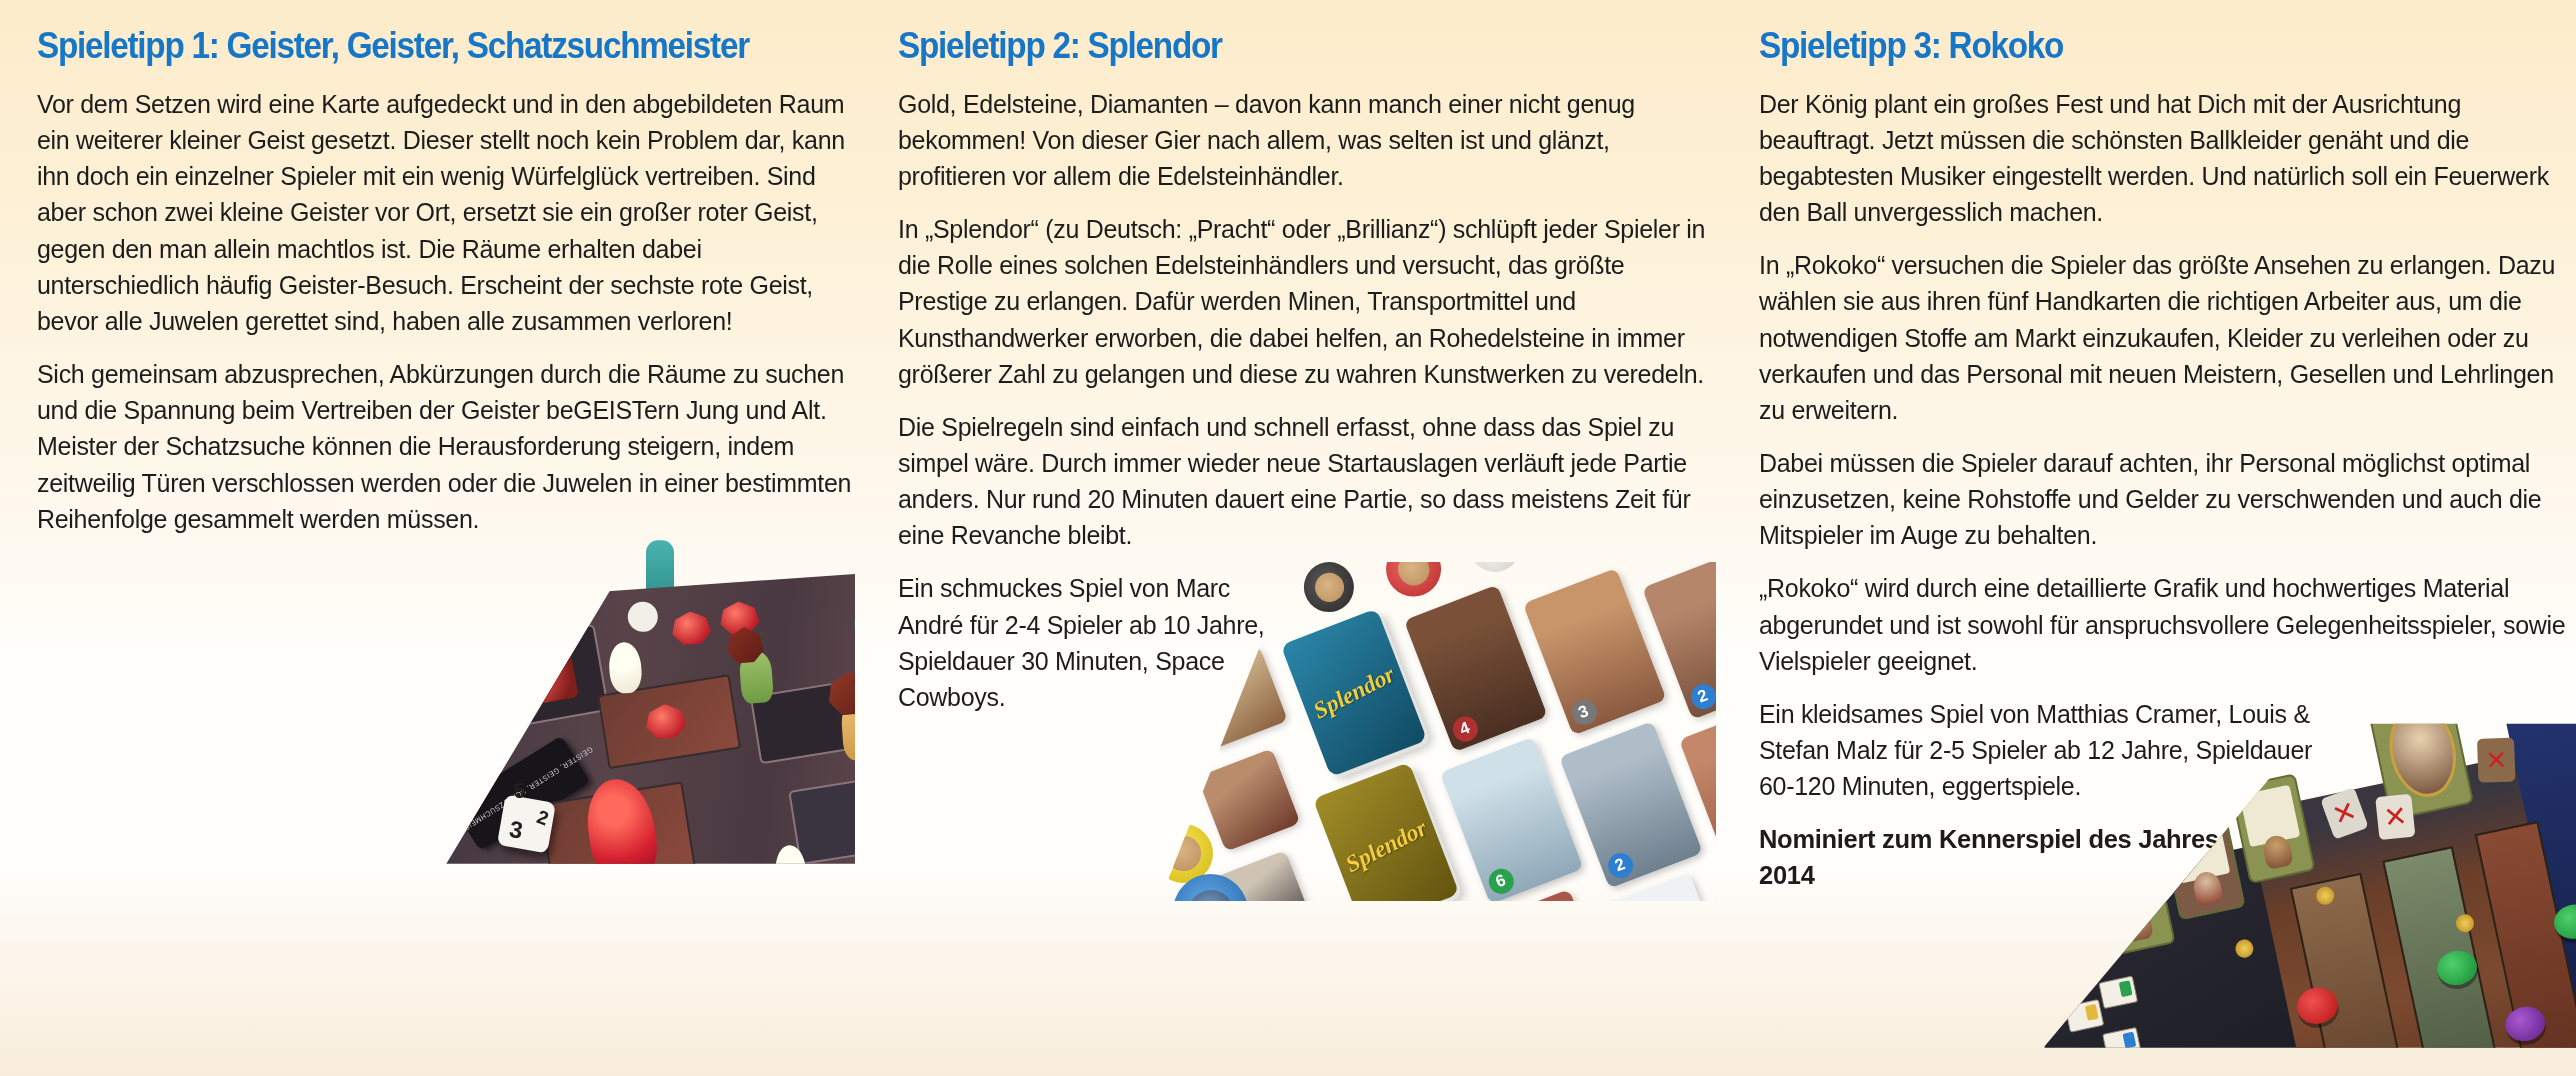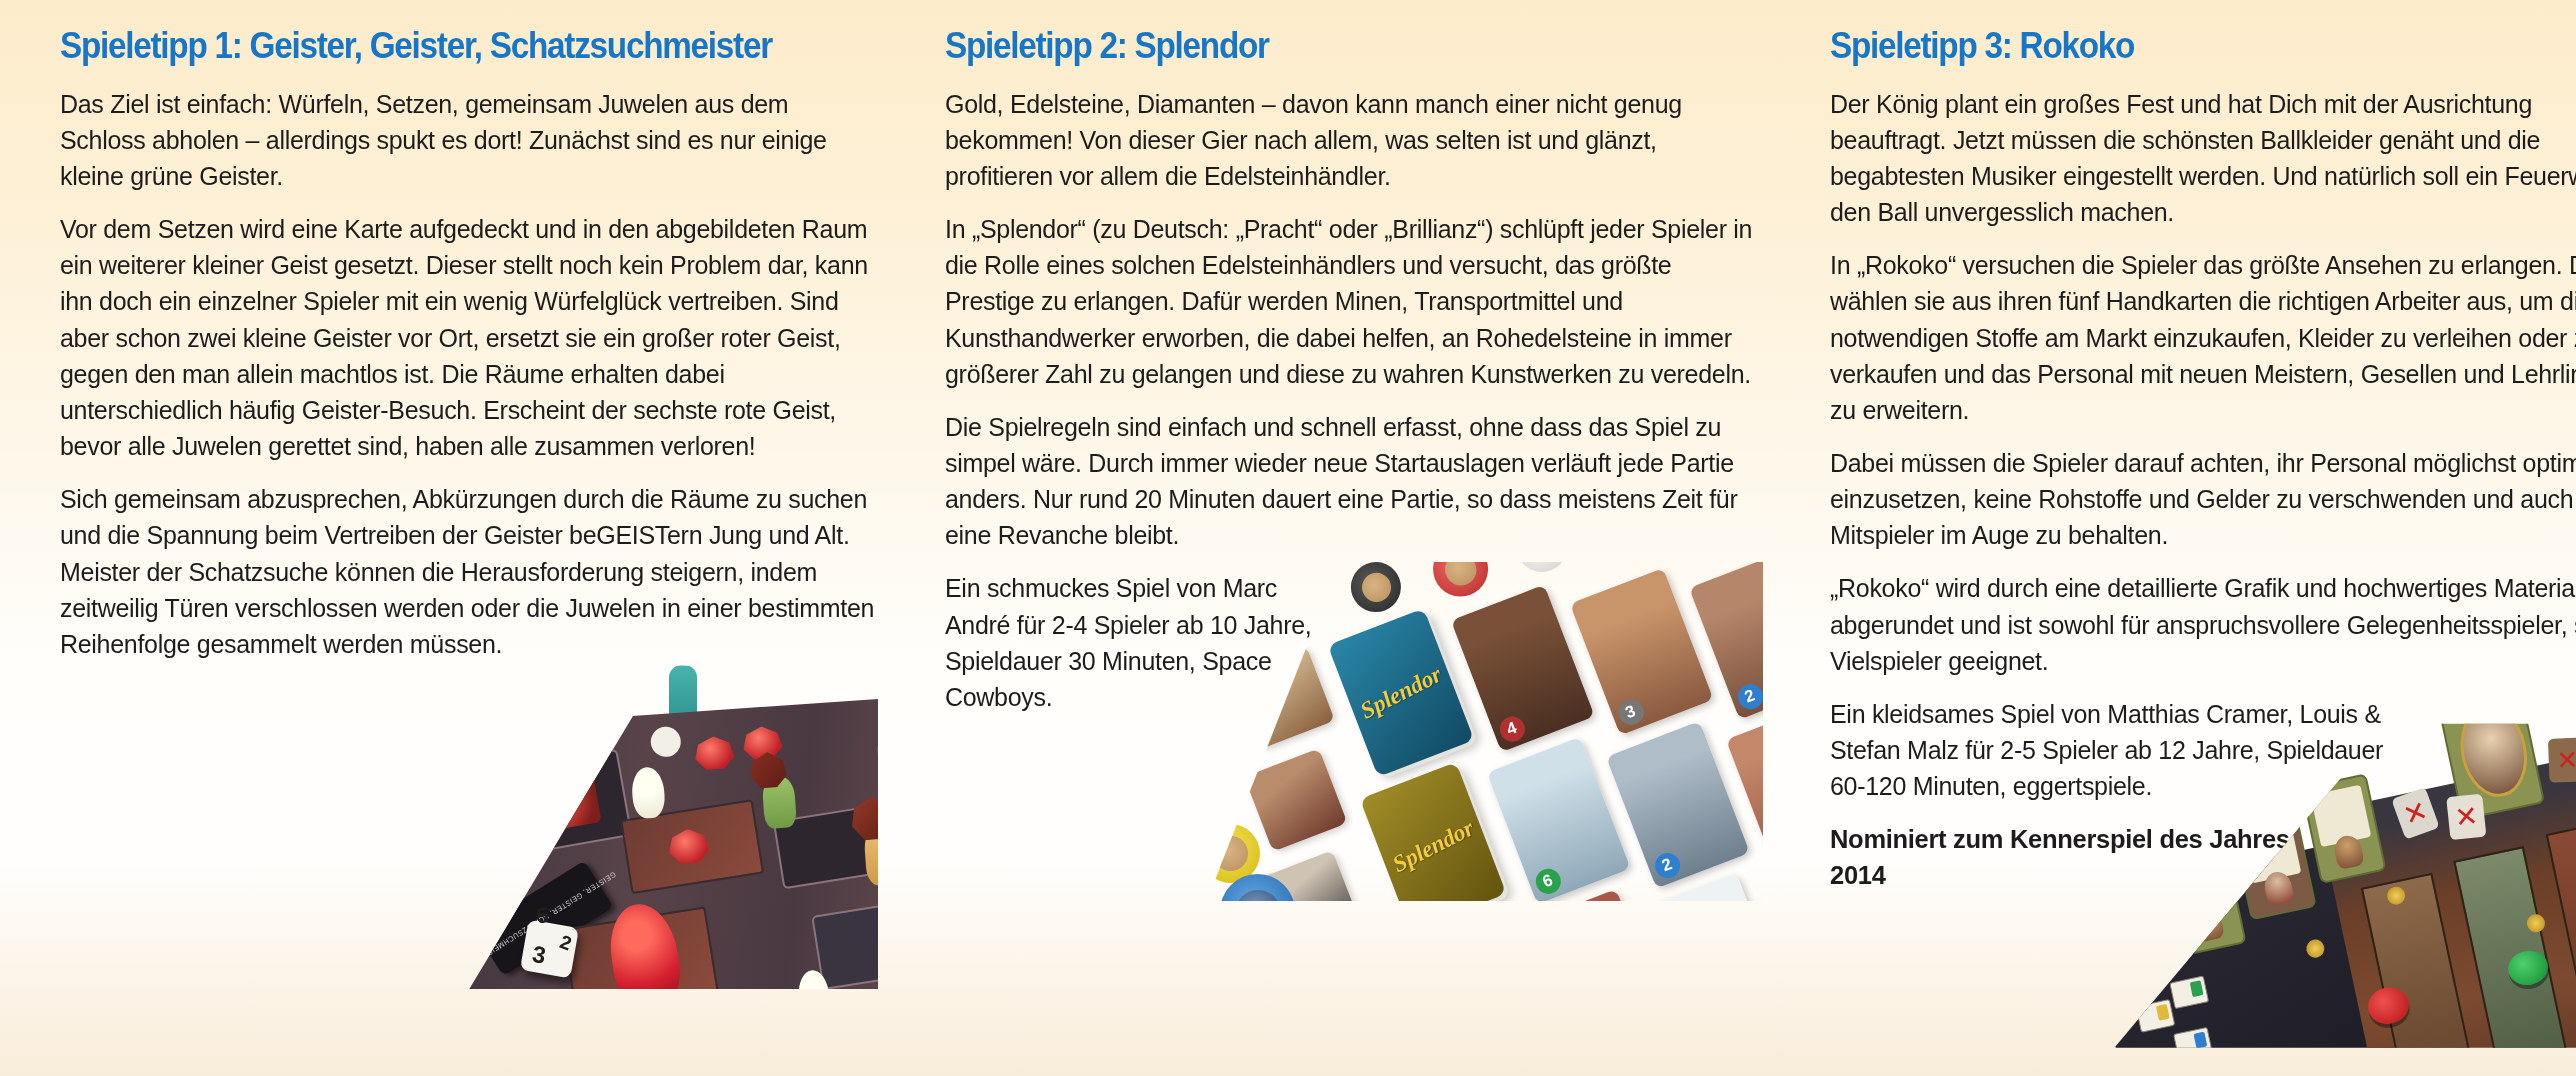--- a/index.html
+++ b/index.html
@@ -4,21 +4,21 @@
 <style>
   html,body{margin:0;padding:0;}
   .page{
     position:relative;
     width:2576px;height:1077px;
     overflow:hidden;
     background:linear-gradient(180deg,#fdeccb 0%, #fdf1d8 22%, #fef8ec 45%, #fffefb 62%, #fffefc 80%, #faf0e0 96%, #f8edda 100%);
     font-family:"Liberation Sans","DejaVu Sans",sans-serif;
     color:#1c1c1c;
   }
-  .content{display:flex;gap:67px;padding:25px 40px 0 60px;}
+  .content{display:flex;gap:43px;padding:25px 40px 0 37px;}
   .col{width:818px;flex:0 0 auto;height:1035px;overflow:hidden;position:relative;}
   h2.tip-heading{
     margin:0 0 18px 0;
     font-size:37px;line-height:1.15;font-weight:bold;
     color:#1677c8;letter-spacing:-1.4px;white-space:nowrap;
     transform:scaleX(0.90);transform-origin:left center;
   }
   p.body-par{margin:0 0 16.6px 0;font-size:25px;line-height:1.45;letter-spacing:-0.3px;text-align:left;}
   p.credits-par{margin:0 0 16.6px 0;font-size:25px;line-height:1.45;letter-spacing:-0.3px;}
   p.award-par{margin:0;font-size:25.5px;line-height:1.42;font-weight:bold;letter-spacing:-0.3px;}
@@ -67,21 +67,20 @@
   .stall b{position:absolute;right:2.8px;top:3.4px;width:11px;height:15px;border-radius:2.1px;}
 </style>
 </head>
 <body>
 
 <div class="page">
   <div class="content">
 
     <div class="col">
       <h2 class="tip-heading">Spieletipp 1: Geister, Geister, Schatzsuchmeister</h2>
-      <p class="body-par">Das Ziel ist einfach: Würfeln, Setzen, gemeinsam Juwelen aus dem Schloss abholen – allerdings spukt es dort! Zunächst sind es nur einige kleine grüne Geister.</p>
       <p class="body-par">Vor dem Setzen wird eine Karte aufgedeckt und in den abgebildeten Raum ein weiterer kleiner Geist gesetzt. Dieser stellt noch kein Problem dar, kann ihn doch ein einzelner Spieler mit ein wenig Würfelglück vertreiben. Sind aber schon zwei kleine Geister vor Ort, ersetzt sie ein großer roter Geist, gegen den man allein machtlos ist. Die Räume erhalten dabei unterschiedlich häufig Geister-Besuch. Erscheint der sechste rote Geist, bevor alle Juwelen gerettet sind, haben alle zusammen verloren!</p>
       <p class="body-par">Sich gemeinsam abzusprechen, Abkürzungen durch die Räume zu suchen und die Spannung beim Vertreiben der Geister beGEISTern Jung und Alt. Meister der Schatzsuche können die Herausforderung steigern, indem zeitweilig Türen verschlossen werden oder die Juwelen in einer bestimmten Reihenfolge gesammelt werden müssen.</p>
 
       <div class="photo-float pf1">
 
         <div class="abs" style="left:51%;top:0;width:28px;height:63px;background:linear-gradient(180deg,#49b3ad,#2f8f8c);border-radius:12.4px 12.4px 5.5px 5.5px;"></div>
         <div class="abs" style="left:48.5%;top:59px;width:52px;height:14px;background:#2f8f8c;border-radius:50%;"></div>
 
         <div class="abs board1">
           <div class="abs room" style="left:6%;top:12%;width:26%;height:26%;transform:rotate(-6deg);">

